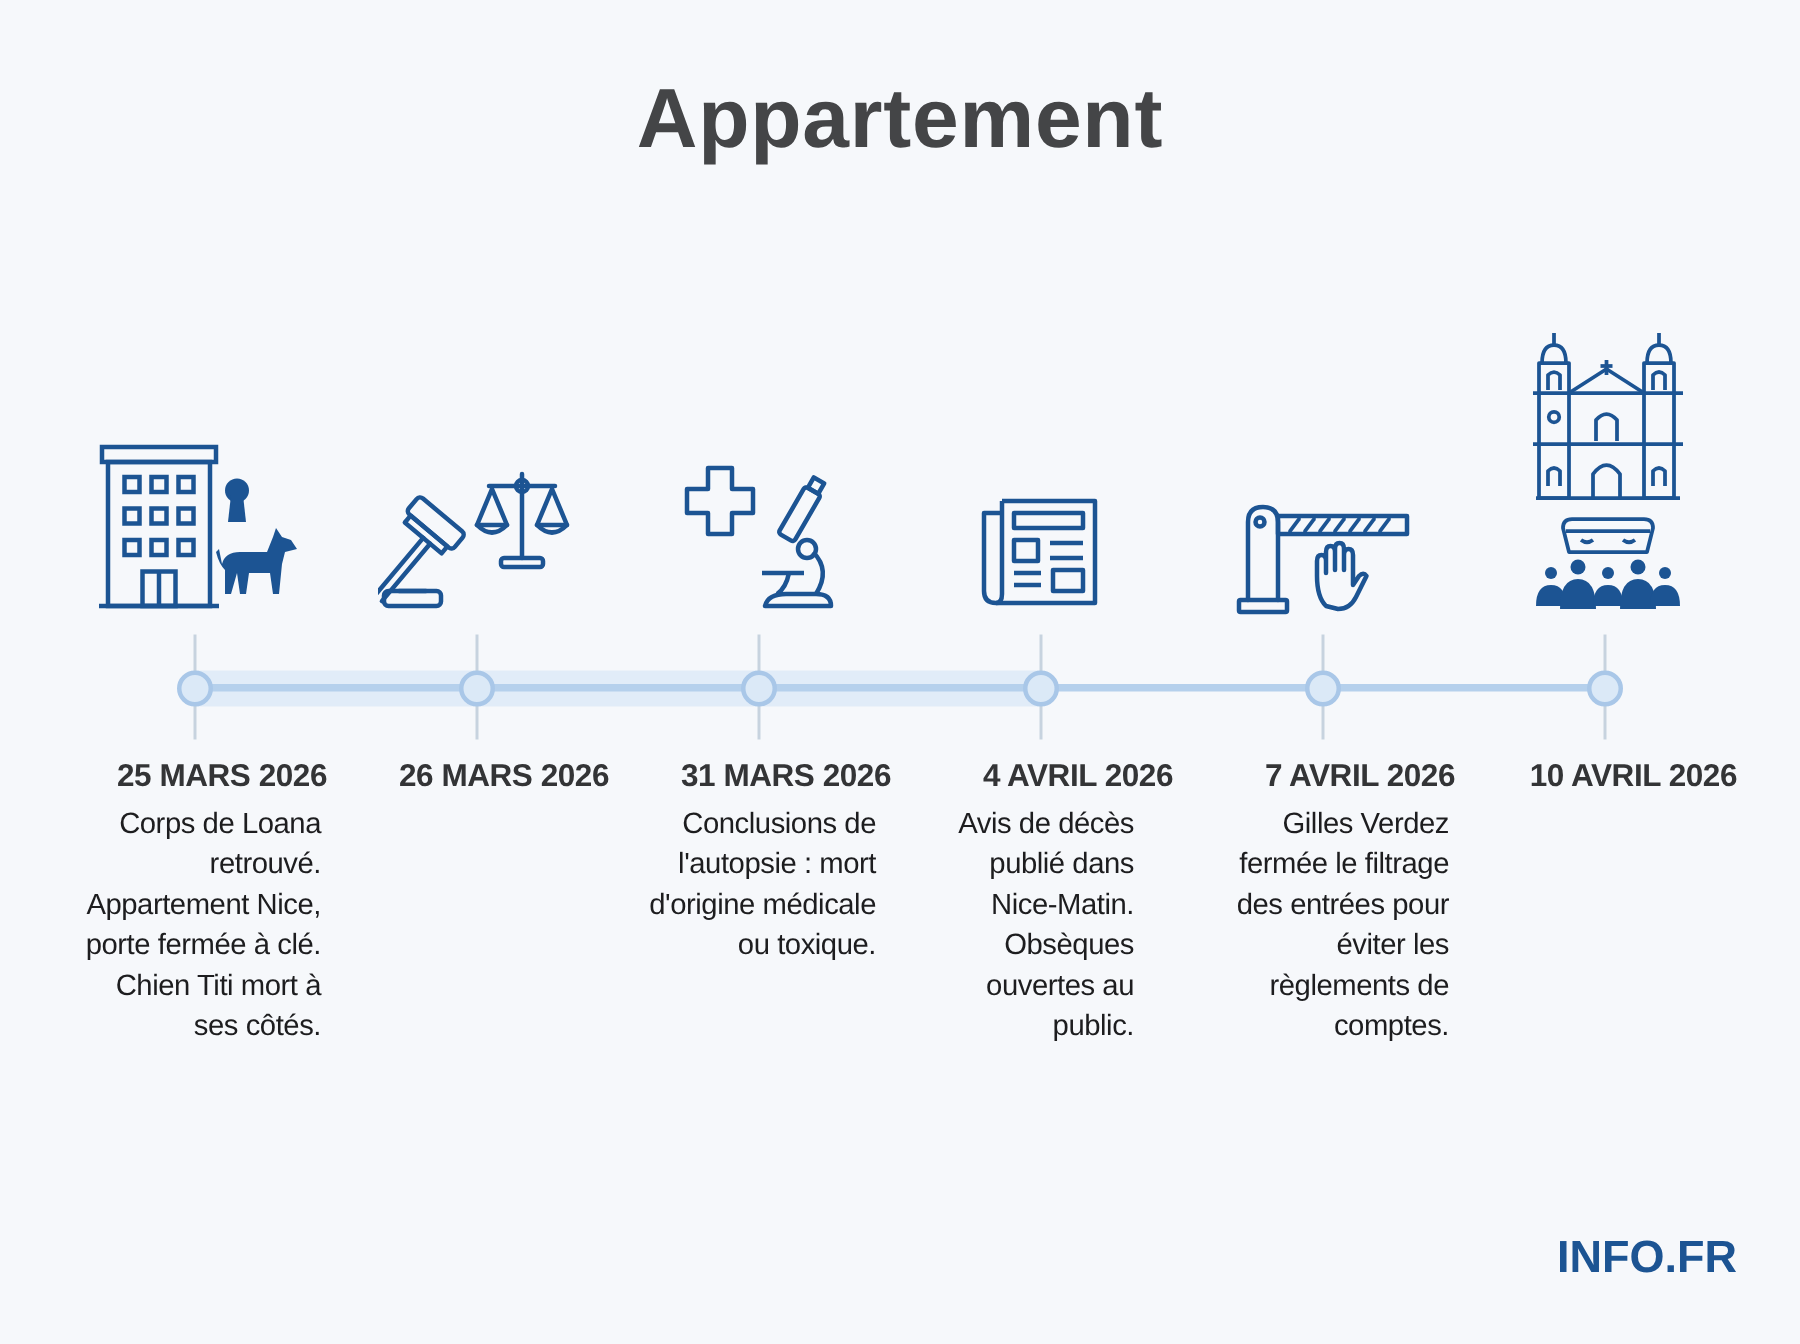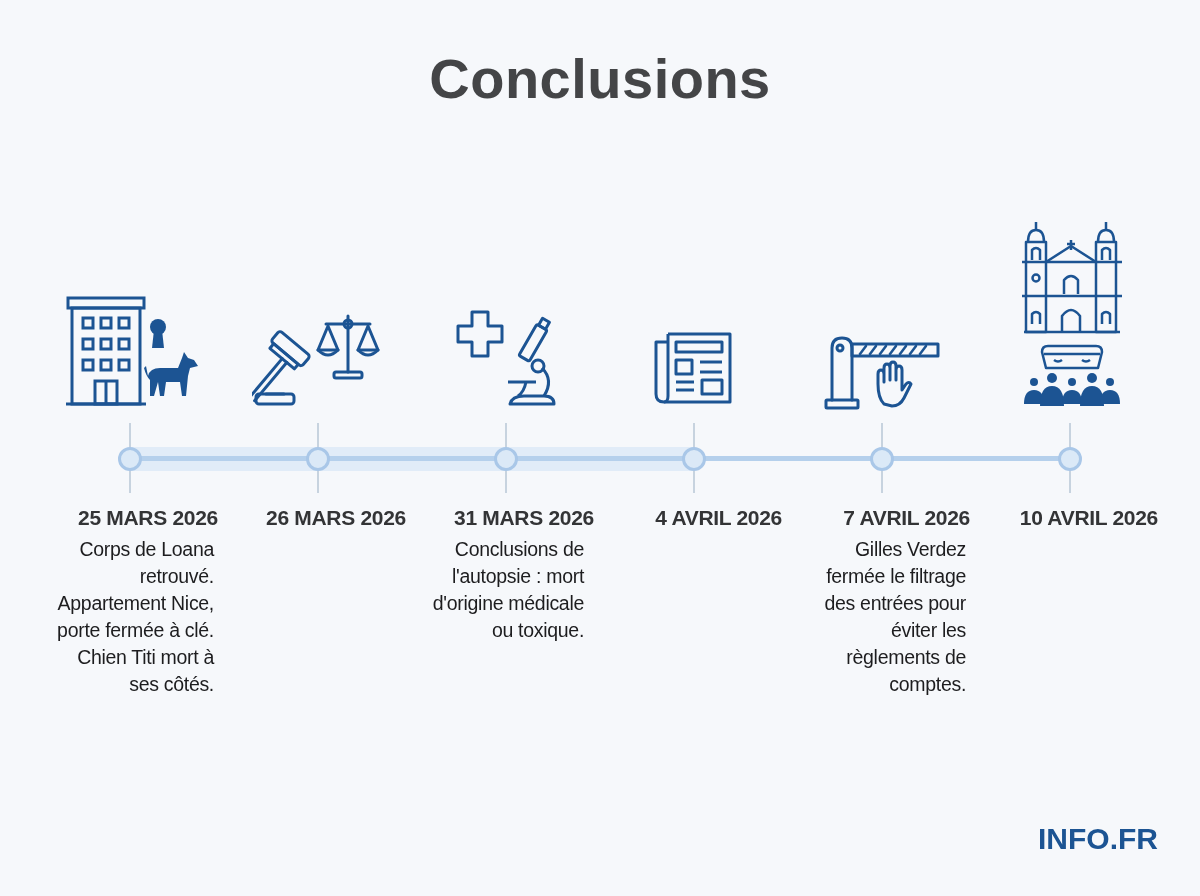--- a/index.html
+++ b/index.html
@@ -46,21 +46,21 @@
     letter-spacing: -0.3px;
   }
   .brand {
     position: absolute; right: 42px; top: 822px;
     font-size: 30px; font-weight: bold; color: #1c5493;
   }
 </style>
 </head>
 <body>
 
-<div class="title">Conclusions</div>
+<div class="title">Appartement</div>
 
 <div class="icon" style="left:66px; top:296px;">
   <svg width="140" height="112" viewBox="0 0 140 112" fill="none" stroke="#1c5493" stroke-width="3">
     <rect x="2" y="2" width="76" height="10"></rect>
     <rect x="6" y="12" width="68" height="96"></rect>
     <line x1="0" y1="108" x2="80" y2="108"></line>
     <rect x="17" y="22" width="10" height="10"></rect>
       <rect x="35" y="22" width="10" height="10"></rect>
       <rect x="53" y="22" width="10" height="10"></rect>
     <rect x="17" y="43" width="10" height="10"></rect>
@@ -213,20 +213,21 @@
   </div>
   <div class="event" style="left:318px;">
     <div class="date">26 MARS 2026</div>
   </div>
   <div class="event" style="left:506px;">
     <div class="date">31 MARS 2026</div>
     <div class="desc" style="padding:0 10px;">Conclusions de l'autopsie : mort d'origine médicale ou toxique.</div>
   </div>
   <div class="event" style="left:694px;">
     <div class="date">4 AVRIL 2026</div>
+    <div class="desc" style="padding:0 26px;">Avis de décès publié dans Nice-Matin. Obsèques ouvertes au public.</div>
   </div>
   <div class="event" style="left:882px;">
     <div class="date">7 AVRIL 2026</div>
     <div class="desc" style="padding:0 4px;">Gilles Verdez fermée le filtrage des entrées pour éviter les règlements de comptes.</div>
   </div>
   <div class="event" style="left:1070px;">
     <div class="date">10 AVRIL 2026</div>
   </div>
 </div>
 

